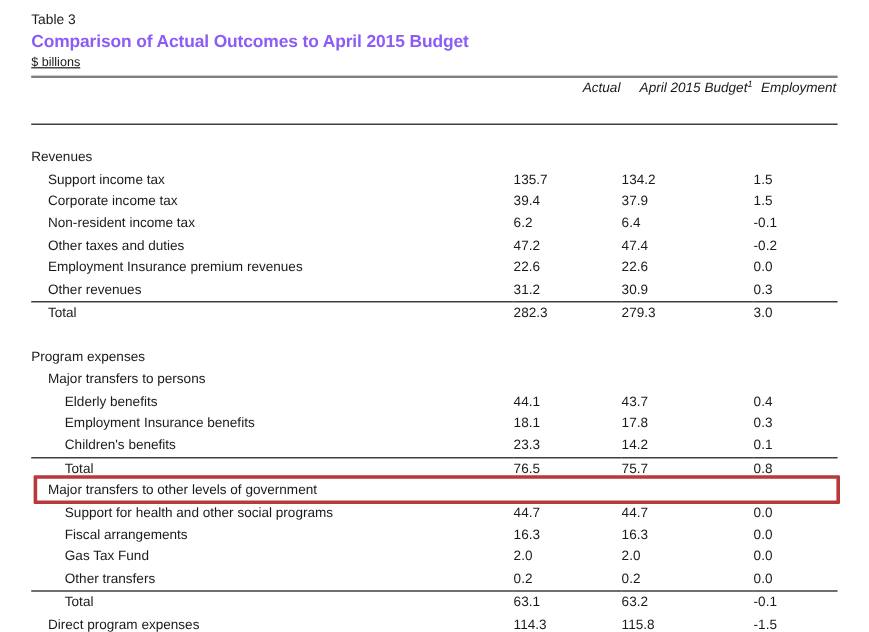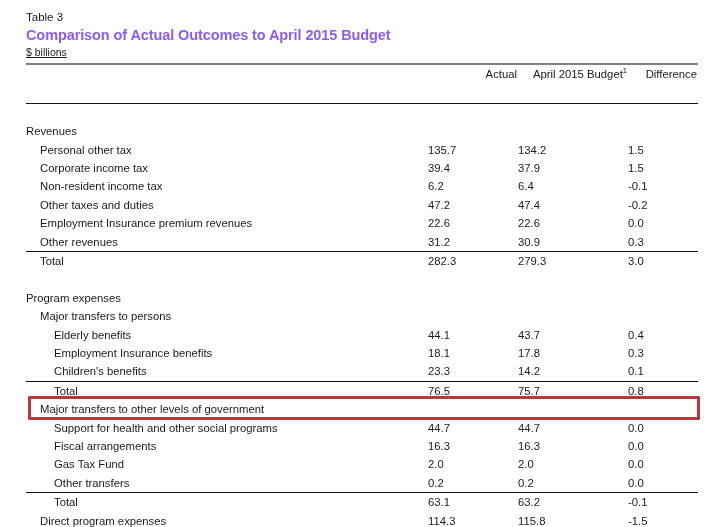--- a/index.html
+++ b/index.html
@@ -74,21 +74,21 @@
     text-align: right;
     padding-right: 1px !important;
     font-variant-numeric: tabular-nums;
   }
   .hdr th {
     font-weight: bold;
     font-size: 11.3px;
     padding-bottom: 2px !important;
     height: 22px;
   }
-  .hdr th.num { text-align: right; }
+  .hdr th.num { text-align: right; font-style: italic; }
   .hdr-rule td {
     height: 1px;
     line-height: 1px;
     padding: 0;
   }
   .hdr-rule .ruleline {
     height: 1px;
     background: #111111;
     width: 100%;
   }
@@ -134,40 +134,40 @@
       <col class="c-label">
         <col class="c-actual">
         <col class="c-budget">
         <col class="c-diff">
     </colgroup>
     <thead>
       <tr class="hdr">
         <th></th>
         <th class="num">Actual</th>
         <th class="num"><span>April 2015 Budget</span><sup class="fn">1</sup></th>
-        <th class="num">Difference</th>
+        <th class="num">Employment</th>
       </tr>
       <tr class="hdr-rule">
         <td colspan="4">
             <div class="ruleline"></div>
           </td>
       </tr>
       <tr class="spacer-sm">
           <td colspan="4"></td>
         </tr>
     </thead>
     <tbody id="fin-body">
         <tr class="">
           <td class="ind0">Revenues</td>
           <td class="num"></td>
           <td class="num"></td>
           <td class="num"></td>
         </tr>
         <tr class="">
-          <td class="ind1">Personal other tax</td>
+          <td class="ind1">Support income tax</td>
           <td class="num">135.7</td>
           <td class="num">134.2</td>
           <td class="num">1.5</td>
         </tr>
         <tr class="">
           <td class="ind1">Corporate income tax</td>
           <td class="num">39.4</td>
           <td class="num">37.9</td>
           <td class="num">1.5</td>
         </tr>

